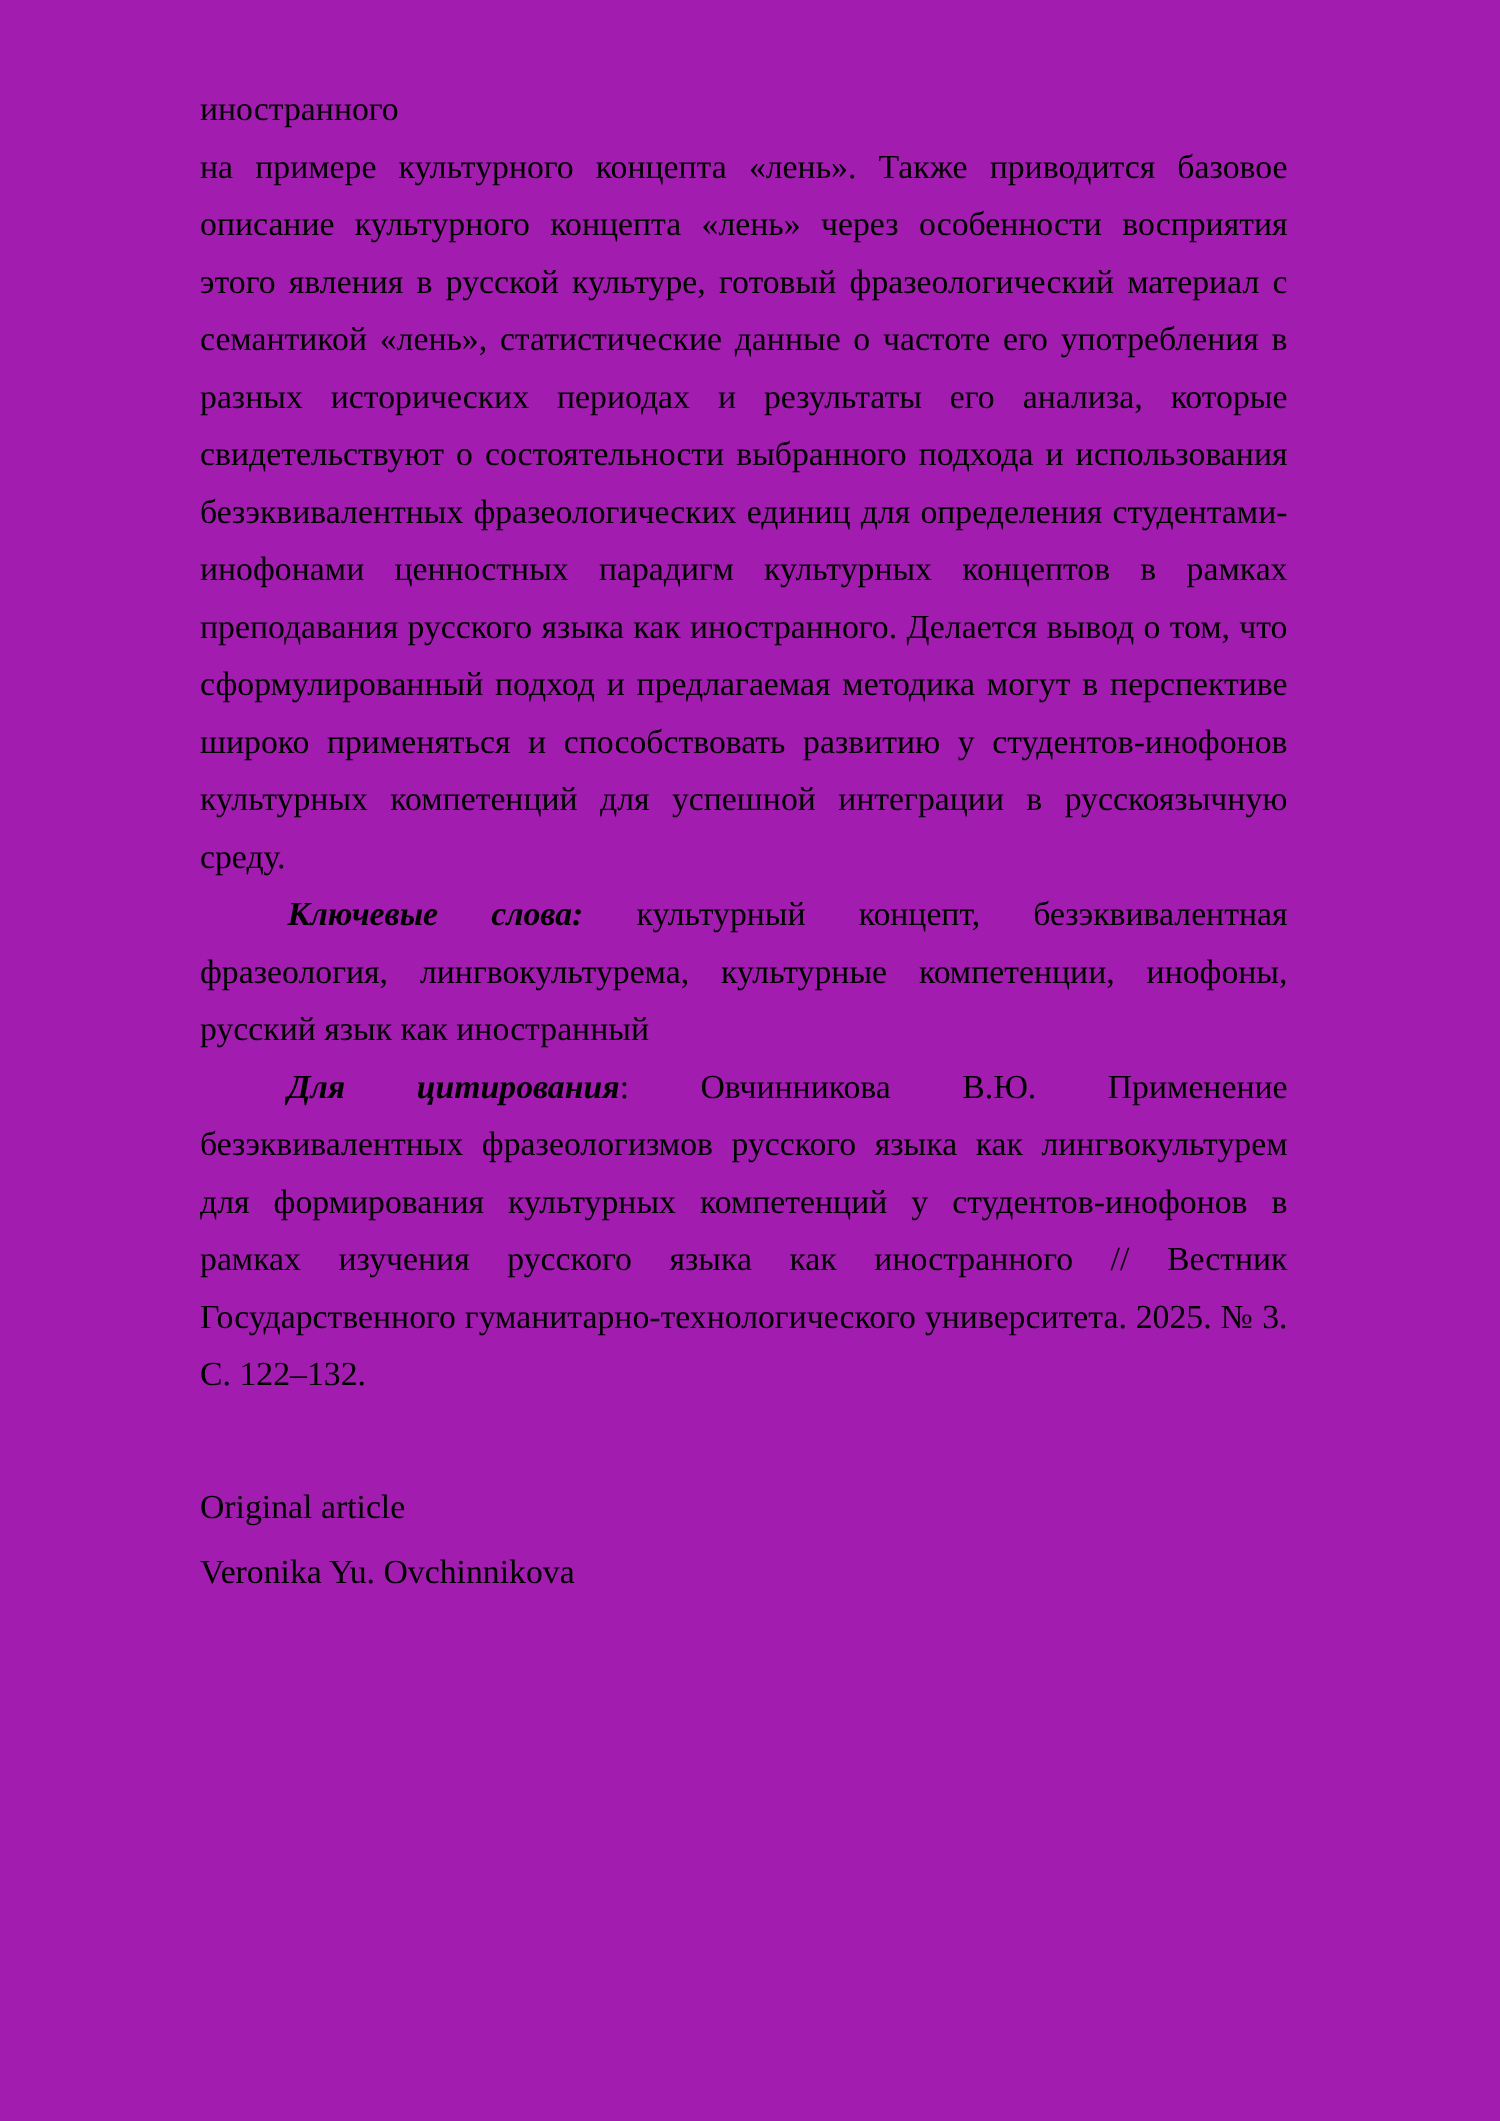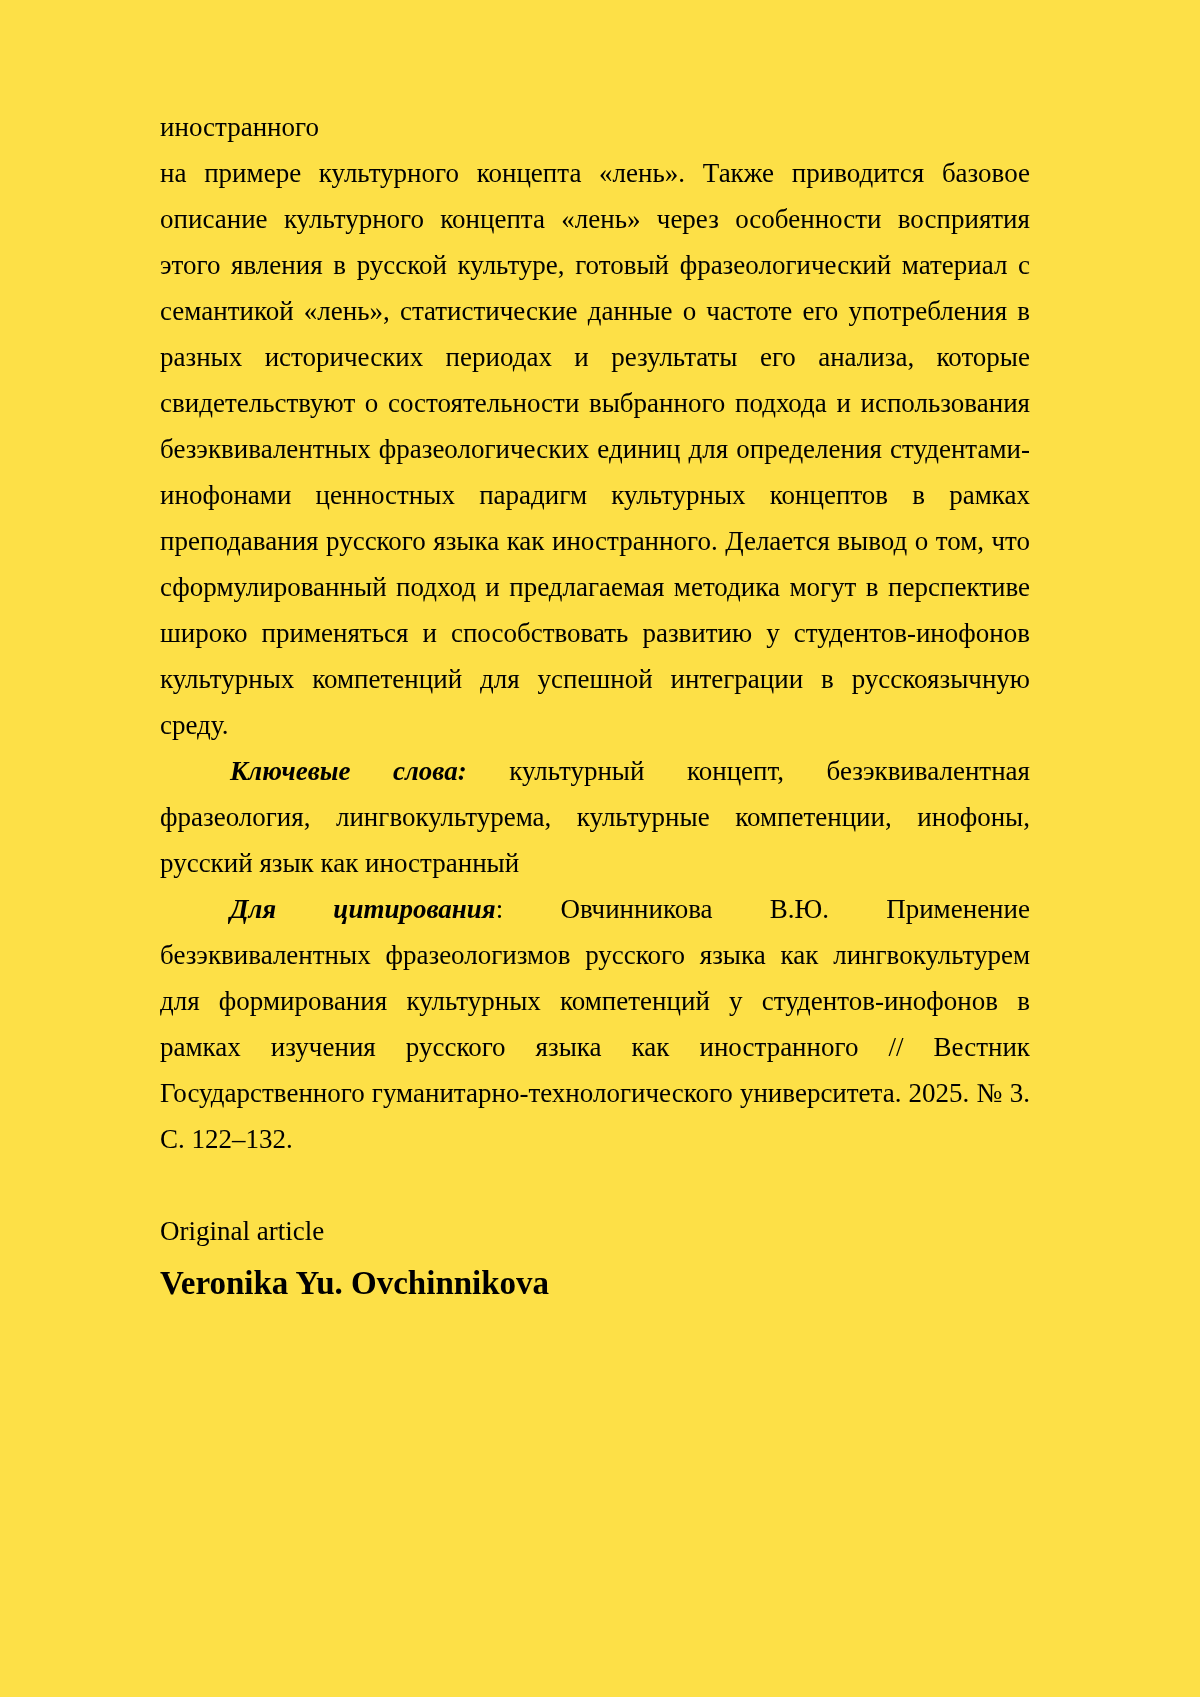--- a/index.html
+++ b/index.html
@@ -9,45 +9,45 @@
   body {
     width: 1200px;
     height: 1697px;
     overflow: hidden;
     font-family: "Liberation Serif", "DejaVu Serif", serif;
     color: #000000;
   }
   .page {
     width: 1200px;
     height: 1697px;
-    padding: 104px 170px 0 160px;
-    background: #fde047;
+    padding: 64px 170px 0 160px;
+    background: #a21caf;
   }
   .body-text {
     font-size: 27px;
     line-height: 46px;
     font-weight: normal;
     font-style: normal;
   }
   .justify { text-align: justify; }
   .indent { text-indent: 70px; }
   .bold-italic { font-weight: bold; font-style: italic; font-family: Liberation Serif, serif; }
-  .article-type { margin-top: 46px; }
+  .article-type { margin-top: 60px; }
   .title-en {
     font-size: 27px;
     line-height: 46px;
     font-weight: bold;
     text-align: center;
     white-space: pre-line;
     margin-top: 6px;
   }
   .author {
-    font-size: 33px;
+    font-size: 27px;
     line-height: 46px;
-    font-weight: bold;
+    font-weight: normal;
     margin-top: 6px;
   }
 </style>
 </head>
 <body>
 
 <div class="page">
 
   <p class="body-text">иностранного</p>
 

